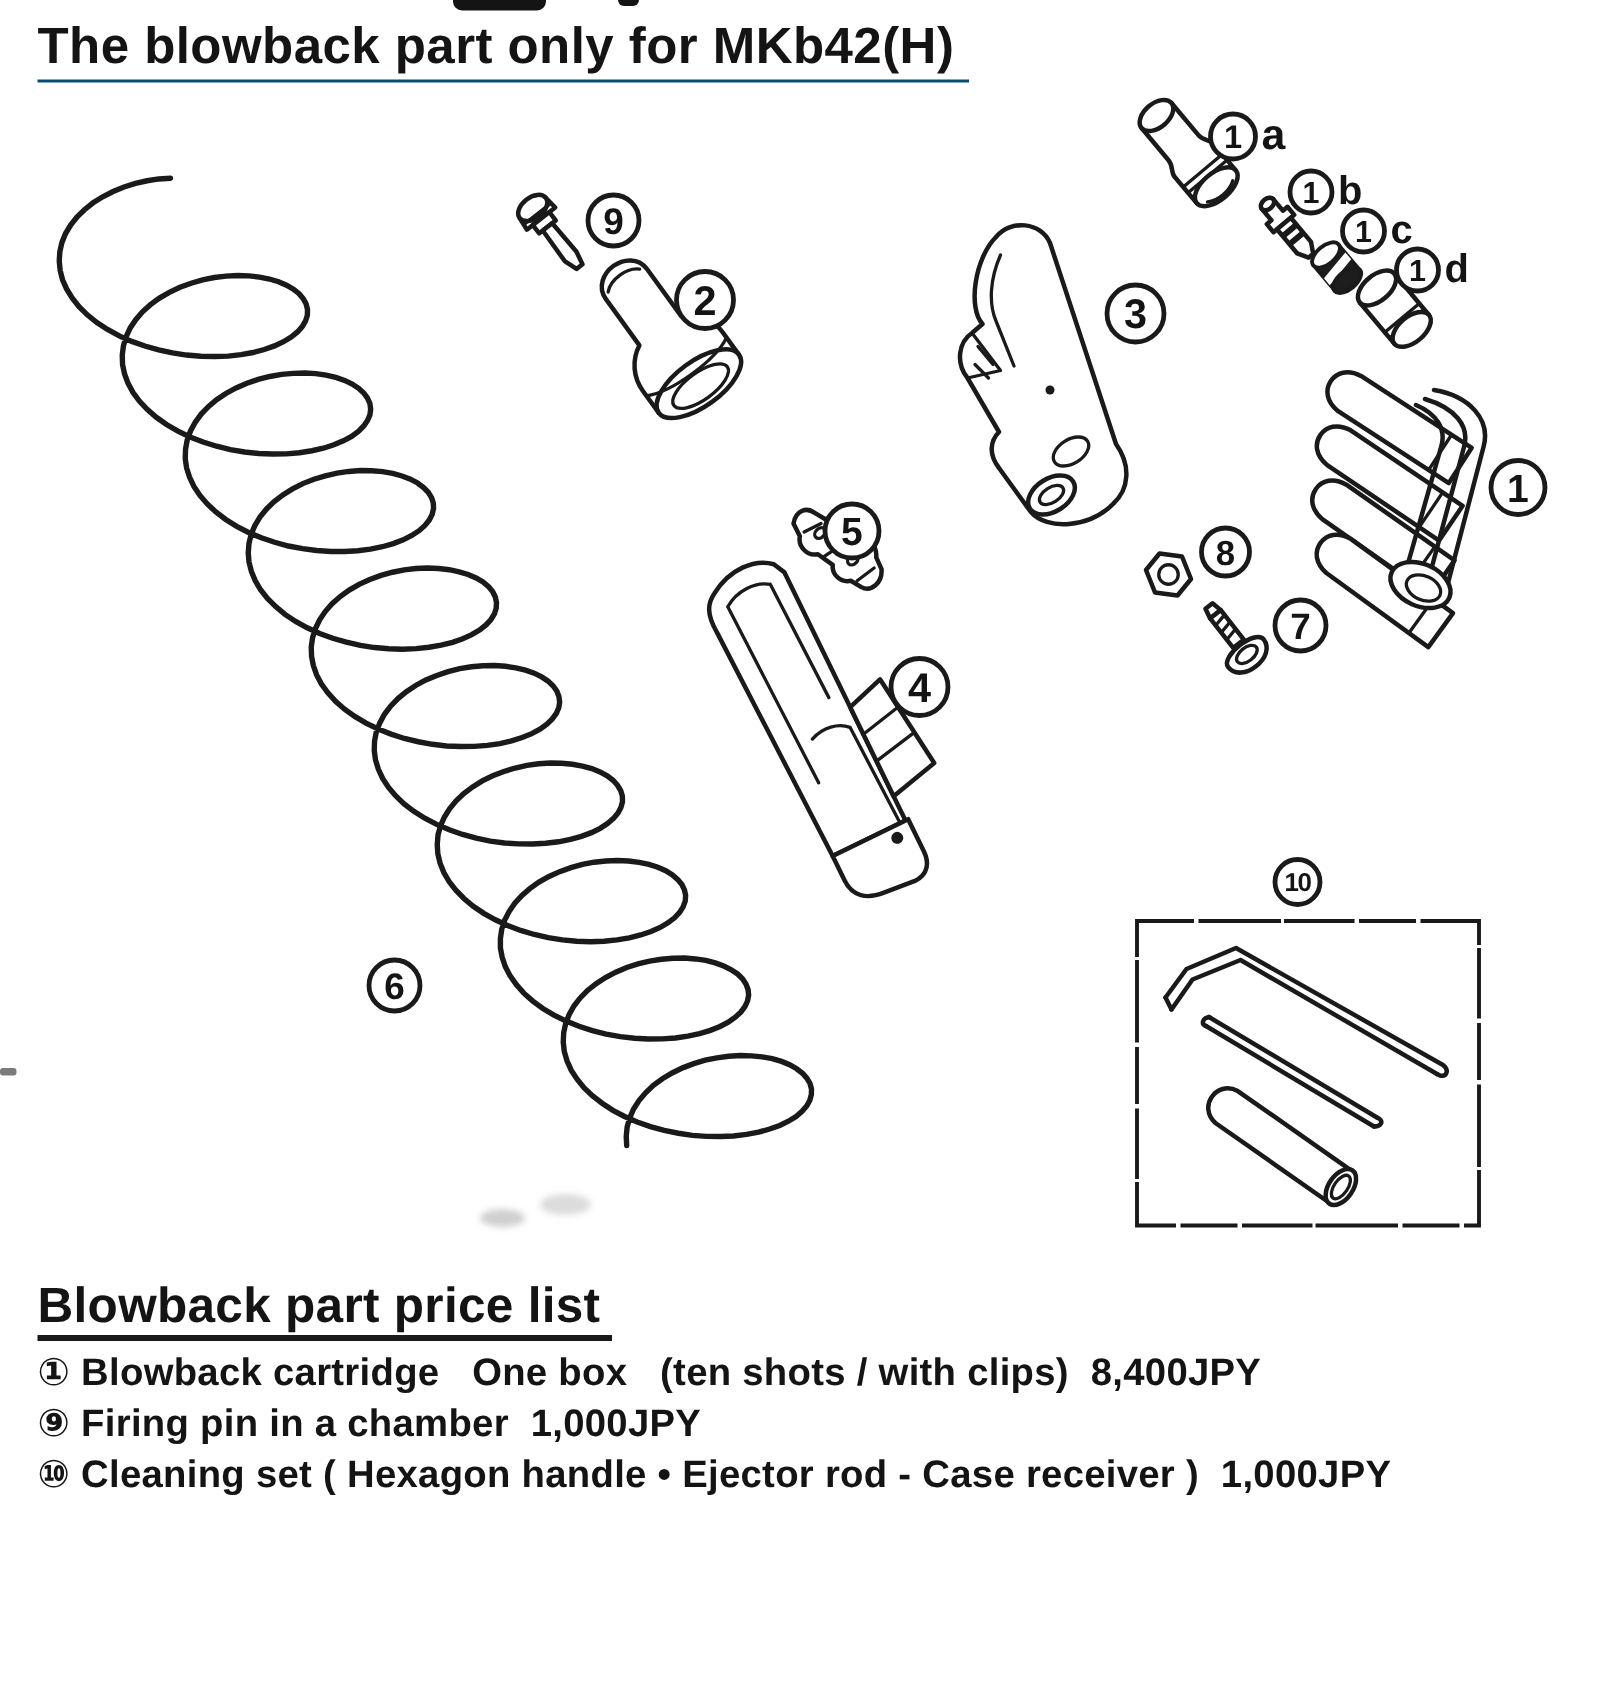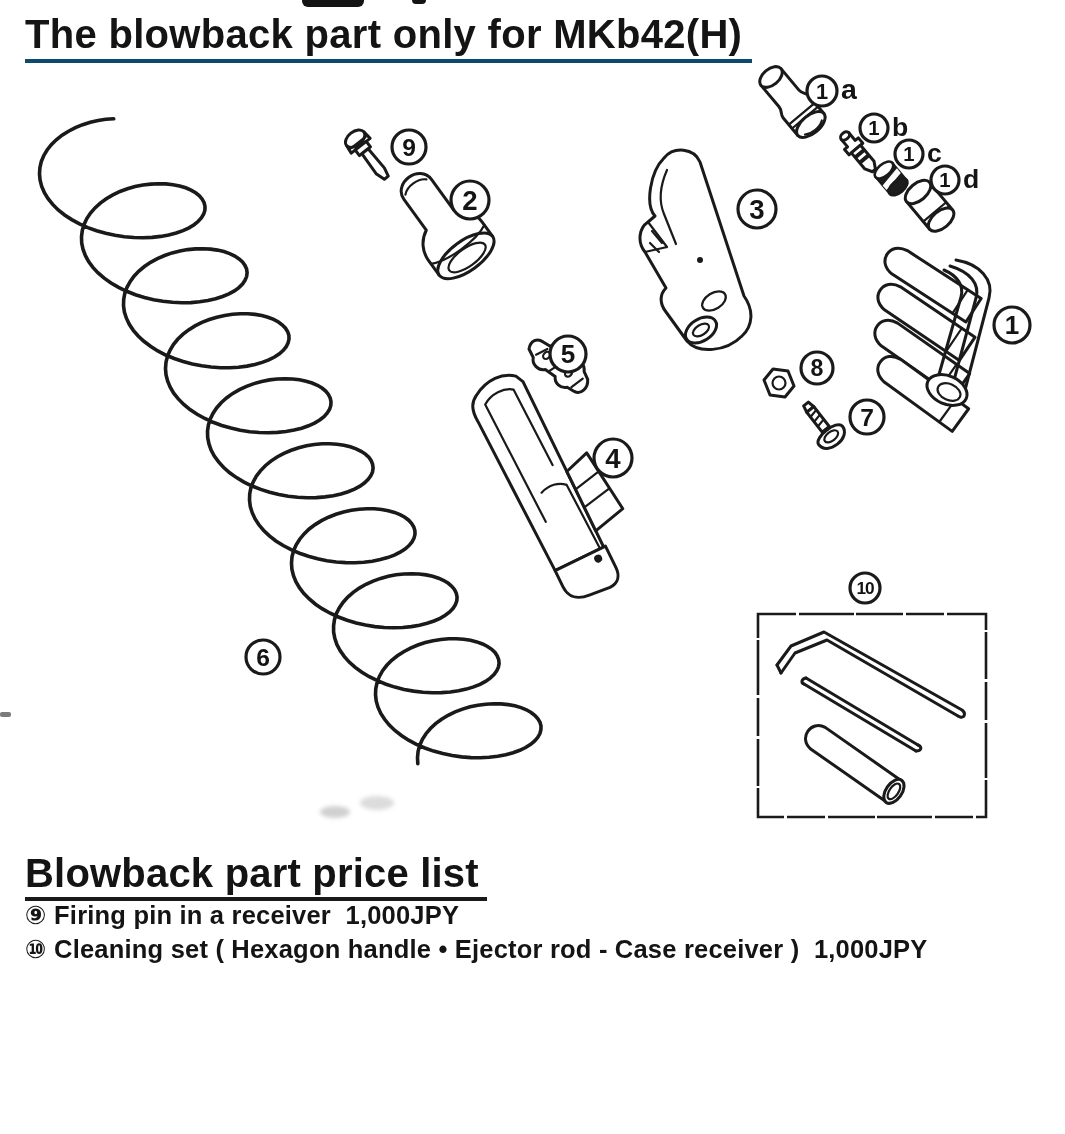--- a/index.html
+++ b/index.html
@@ -1,23 +1,23 @@
 <!DOCTYPE html>
 <html><head>
 <meta charset="utf-8">
 <style>
   html,body{margin:0;padding:0}
   body{
     width:1065px;height:1134px;position:relative;background:#ffffff;
     font-family:"Liberation Sans","DejaVu Sans",sans-serif;color:#141414;overflow:hidden;
   }
   .hline{position:absolute;margin:0;font-weight:bold;white-space:nowrap}
-  #page-title{left:25px;top:12px;font-size:40px;letter-spacing:.3px;
-    border-bottom:4px solid #0c4a6e;padding:0 10px 2px 0}
-  #price-heading{left:25px;top:851px;font-size:40px;letter-spacing:.2px;
+  #page-title{left:25px;top:12px;font-size:34px;letter-spacing:.3px;
+    border-bottom:2px solid #0c4a6e;padding:0 10px 2px 0}
+  #price-heading{left:25px;top:851px;font-size:33px;letter-spacing:.2px;
     border-bottom:4px solid #1a1a1a;padding:0 8px 1px 0}
   #price-list{position:absolute;left:25px;top:898px;width:1035px}
   .price-line{white-space:pre-wrap;font-size:25.5px;font-weight:bold;line-height:34px;letter-spacing:.2px}
   #diagram{position:absolute;left:0;top:0;width:1065px;height:1134px}
   .part{fill:#ffffff;stroke:#1a1a1a;stroke-width:3;stroke-linejoin:round;stroke-linecap:round}
   .thin{fill:none;stroke:#1a1a1a;stroke-width:2.2;stroke-linejoin:round;stroke-linecap:round}
   .rail{fill:none;stroke:#1a1a1a;stroke-width:3;stroke-linejoin:round;stroke-linecap:round}
   .wire{fill:none;stroke:#1a1a1a;stroke-width:3.6;stroke-linecap:round}
   .lbl-circle{fill:#ffffff;stroke:#1a1a1a;stroke-width:3.2}
   .lbl-num{font-family:"Liberation Sans","DejaVu Sans",sans-serif;font-weight:700;fill:#141414;text-anchor:middle}
@@ -234,15 +234,16 @@
 
 <div class="blob" id="blob1"></div>
 <div class="blob" id="blob2"></div>
 <div class="smudge" id="smudge1"></div>
 <div class="smudge" id="smudge2"></div>
 <div id="edge-dash"></div>
 
 <h2 class="hline" id="price-heading">Blowback part price list</h2>
 
 <div id="price-list">
-  <div class="price-line">⑨ Firing pin in a receiver  1,000JPY</div>
+  <div class="price-line">① Blowback cartridge   One box   (ten shots / with clips)  8,400JPY</div>
+  <div class="price-line">⑨ Firing pin in a chamber  1,000JPY</div>
   <div class="price-line">⑩ Cleaning set ( Hexagon handle • Ejector rod - Case receiver )  1,000JPY</div>
 </div>
 
 </body></html>

